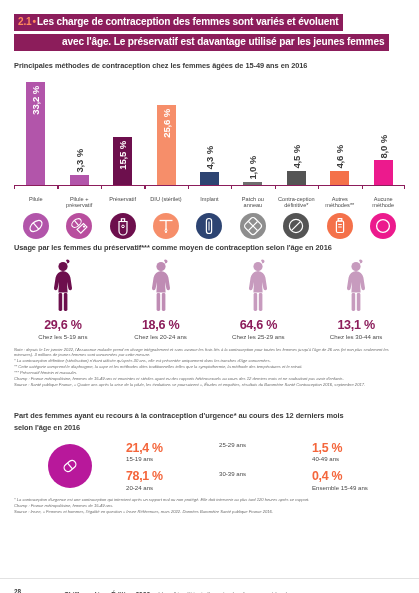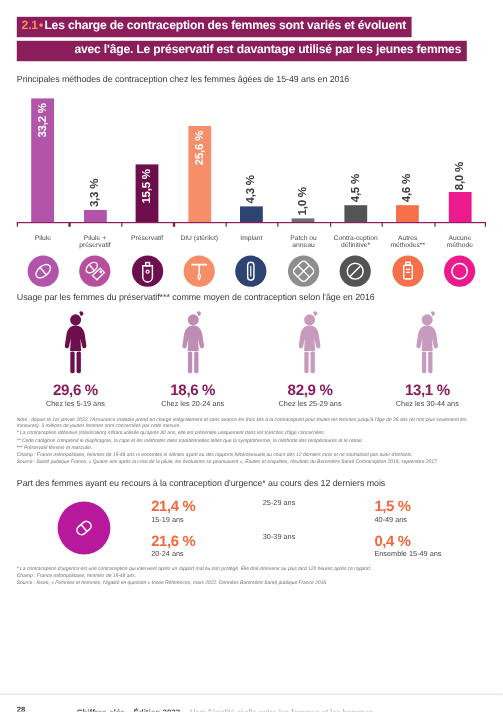--- a/index.html
+++ b/index.html
@@ -25,21 +25,21 @@
     padding: 1px 5px 2px 4px;
     letter-spacing: -0.15px;
     white-space: nowrap;
   }
   .title-line + .title-line { margin-top: 1px; padding-left: 48px; }
   .title-num { color: #ff8a5c; }
   .title-dot { color: #ff8a5c; padding: 0 1px; }
 
   
   .sub {
-    font-weight: normal;
+    font-weight: bold;
     font-size: 7.4px;
     color: #3b3b3b;
     letter-spacing: -0.05px;
   }
   .sub-1 { margin-top: 10px; }
   .sub-2 { margin-top: 4px; }
   .sub-3 { margin-top: 2px; line-height: 10.5px; }
 
   
   .chart { position: relative; height: 115px; margin-top: 6px; }
@@ -122,21 +122,21 @@
   .note {
     font-size: 4.15px;
     line-height: 5.5px;
     color: #6d6d6d;
     font-style: italic;
     letter-spacing: -0.02px;
   }
   .note + .note { margin-top: 0.5px; }
 
   
-  .sec3 { margin-top: 10px; }
+  .sec3 { margin-top: 23px; }
   .urg-wrap { display: flex; align-items: center; margin-top: 7px; }
   .urg-icon-cell { width: 112px; display: flex; justify-content: center; }
   .urg-circle {
     width: 44px; height: 44px; border-radius: 50%;
     background: #b8189b;
     display: flex; align-items: center; justify-content: center;
   }
   .urg-grid {
     flex: 1;
     display: grid;
@@ -350,21 +350,21 @@
       <div class="wcol">
         <div class="wfig">
           <svg width="30" height="56" viewBox="0 0 30 56">
             <circle cx="15" cy="7.5" r="4.6" fill="#c79bbe"></circle>
             <path d="M19.4 4.6 q3.2 -1.6 1.6 -3.4 q-1.2 -1.4 -3 -0.2" fill="#c79bbe"></path>
             <path d="M15 12 q-6 0.6 -7.4 6.6 L6 29 q-0.3 2 1.5 2.3 q1.7 0.3 2.1 -1.7 L11 23 l-0.6 10.5 h9.2 L19 23 l1.4 6.6 q0.4 2 2.1 1.7 q1.8 -0.3 1.5 -2.3 l-1.6 -10.4 Q21 12.6 15 12 Z" fill="#c79bbe"></path>
             <rect x="10.6" y="34" width="3.6" height="18" rx="1.4" fill="#c79bbe"></rect>
             <rect x="15.8" y="34" width="3.6" height="18" rx="1.4" fill="#c79bbe"></rect>
           </svg>
         </div>
-        <div class="wval">82,9 %</div>
+        <div class="wval">64,6 %</div>
         <div class="wlab">Chez les 25-29 ans</div>
       </div>
       <div class="wcol">
         <div class="wfig">
           <svg width="30" height="56" viewBox="0 0 30 56">
             <circle cx="15" cy="7.5" r="4.6" fill="#c79bbe"></circle>
             <path d="M19.4 4.6 q3.2 -1.6 1.6 -3.4 q-1.2 -1.4 -3 -0.2" fill="#c79bbe"></path>
             <path d="M15 12 q-6 0.6 -7.4 6.6 L6 29 q-0.3 2 1.5 2.3 q1.7 0.3 2.1 -1.7 L11 23 l-0.6 10.5 h9.2 L19 23 l1.4 6.6 q0.4 2 2.1 1.7 q1.8 -0.3 1.5 -2.3 l-1.6 -10.4 Q21 12.6 15 12 Z" fill="#c79bbe"></path>
             <rect x="10.6" y="34" width="3.6" height="18" rx="1.4" fill="#c79bbe"></rect>
             <rect x="15.8" y="34" width="3.6" height="18" rx="1.4" fill="#c79bbe"></rect>
@@ -379,20 +379,21 @@
       <div class="note">Note : depuis le 1er janvier 2022, l'Assurance maladie prend en charge intégralement et sans avance les frais liés à la contraception pour toutes les femmes jusqu'à l'âge de 26 ans (et non plus seulement les mineures). 3 millions de jeunes femmes sont concernées par cette mesure.</div>
       <div class="note">* La contraception définitive (stérilisation) n'étant utilisée qu'après 30 ans, elle est présentée uniquement dans les tranches d'âge concernées.</div>
       <div class="note">** Cette catégorie comprend le diaphragme, la cape et les méthodes dites traditionnelles telles que la symptothermie, la méthode des températures et le retrait.</div>
       <div class="note">*** Préservatif féminin et masculin.</div>
       <div class="note">Champ : France métropolitaine, femmes de 15-49 ans ni enceintes ni stériles ayant eu des rapports hétérosexuels au cours des 12 derniers mois et ne souhaitant pas avoir d'enfants.</div>
       <div class="note">Source : Santé publique France, « Quatre ans après la crise de la pilule, les évolutions se poursuivent », Études et enquêtes, résultats du Baromètre Santé Contraception 2016, septembre 2017.</div>
     </div>
 
   <div class="sec3">
     <div class="sub sub-3">Part des femmes ayant eu recours à la contraception d'urgence* au cours des 12 derniers mois</div>
+    <div class="sub sub-3">selon l'âge en 2016</div>
 
     <div class="urg-wrap">
       <div class="urg-icon-cell">
         <div class="urg-circle">
           <svg width="26" height="26" viewBox="0 0 26 26">
             <g transform="rotate(-40 13 13)">
               <rect x="6.5" y="9.2" width="13" height="7.6" rx="3.8" fill="none" stroke="#ffffff" stroke-width="1.25"></rect>
               <line x1="13" y1="9.2" x2="13" y2="16.8" stroke="#ffffff" stroke-width="1.25"></line>
             </g>
           </svg>
@@ -404,21 +405,21 @@
             <div class="urg-lab">15-19 ans</div>
           </div>
           <div class="urg-item">
             <div class="urg-lab">25-29 ans</div>
           </div>
           <div class="urg-item">
             <div class="urg-val">1,5 %</div>
             <div class="urg-lab">40-49 ans</div>
           </div>
           <div class="urg-item">
-            <div class="urg-val">21,6 %</div>
+            <div class="urg-val">78,1 %</div>
             <div class="urg-lab">20-24 ans</div>
           </div>
           <div class="urg-item">
             <div class="urg-lab">30-39 ans</div>
           </div>
           <div class="urg-item">
             <div class="urg-val">0,4 %</div>
             <div class="urg-lab">Ensemble 15-49 ans</div>
           </div>
         </div>

